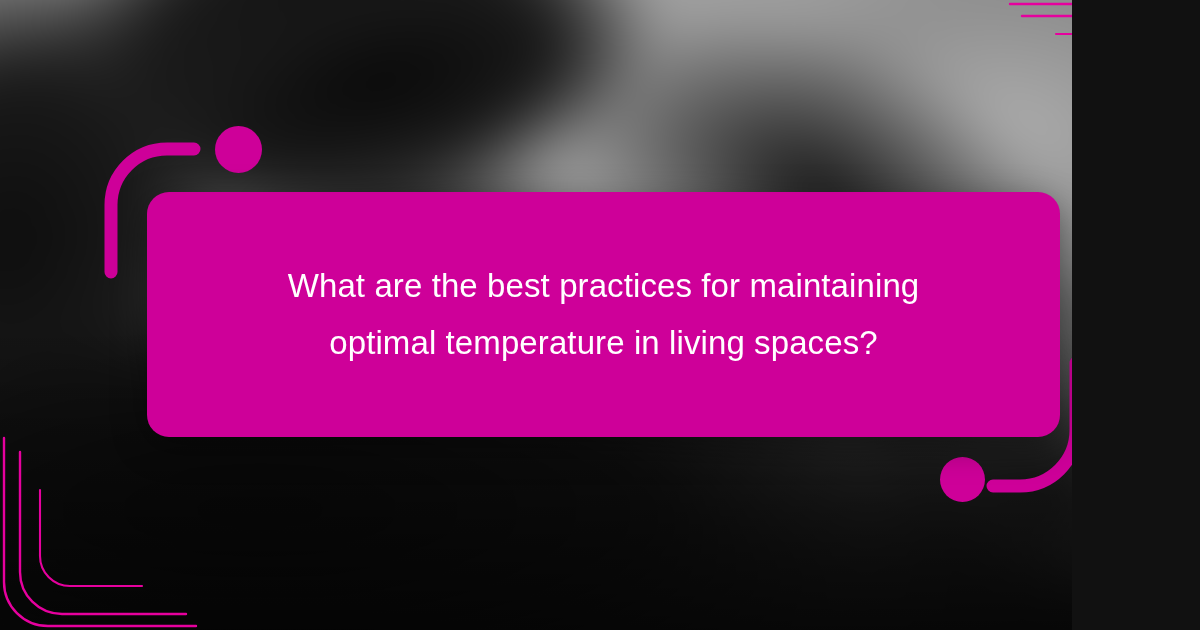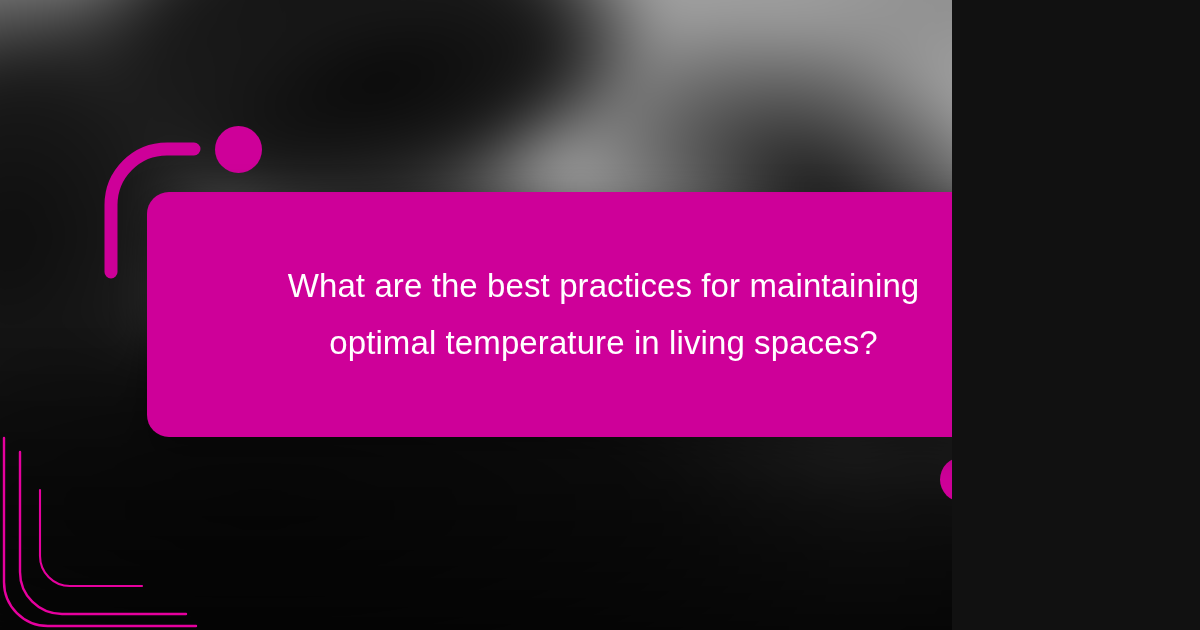--- a/index.html
+++ b/index.html
@@ -6,21 +6,21 @@
   * { margin:0; padding:0; box-sizing:border-box; }
   html, body {
     width:1200px; height:630px;
     overflow:hidden;
     background:#111;
     font-family:"Liberation Sans", sans-serif;
   }
 
   .stage {
     position:relative;
-    width:952px; height:630px;
+    width:1072px; height:630px;
     overflow:hidden;
     background:#3a3a3a;
   }
 
   
   .bg-layer {
     position:absolute;
     inset:-80px;
     filter:blur(26px) grayscale(100%);
   }

